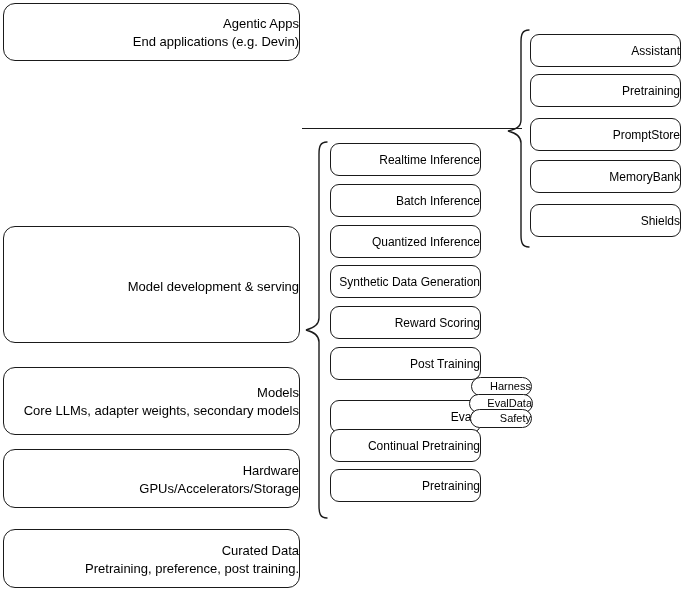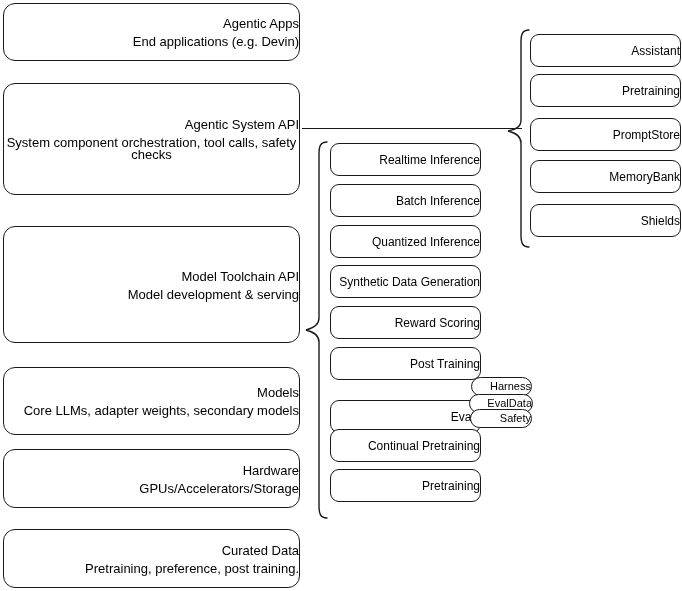--- a/index.html
+++ b/index.html
@@ -97,27 +97,22 @@
 </head>
 <body>
 
 <div id="canvas">
 
   <div class="box layer" style="top:3px; height:58px;">
     <div class="title">Agentic Apps</div>
     <div class="subtitle">End applications (e.g. Devin)</div>
   </div>
 
-  <div class="box layer" style="top:83px; height:112px;">
-    <div class="title">Agentic System API</div>
-    <div class="subtitle">System component orchestration, tool calls, safety checks</div>
-  </div>
 
   <div class="box layer" style="top:226px; height:117px;">
-    <div class="title">Model Toolchain API</div>
     <div class="subtitle">Model development &amp; serving</div>
   </div>
 
   <div class="box layer" style="top:367px; height:68px;">
     <div class="title">Models</div>
     <div class="subtitle">Core LLMs, adapter weights, secondary models</div>
   </div>
 
   <div class="box layer" style="top:449px; height:59px;">
     <div class="title">Hardware</div>

